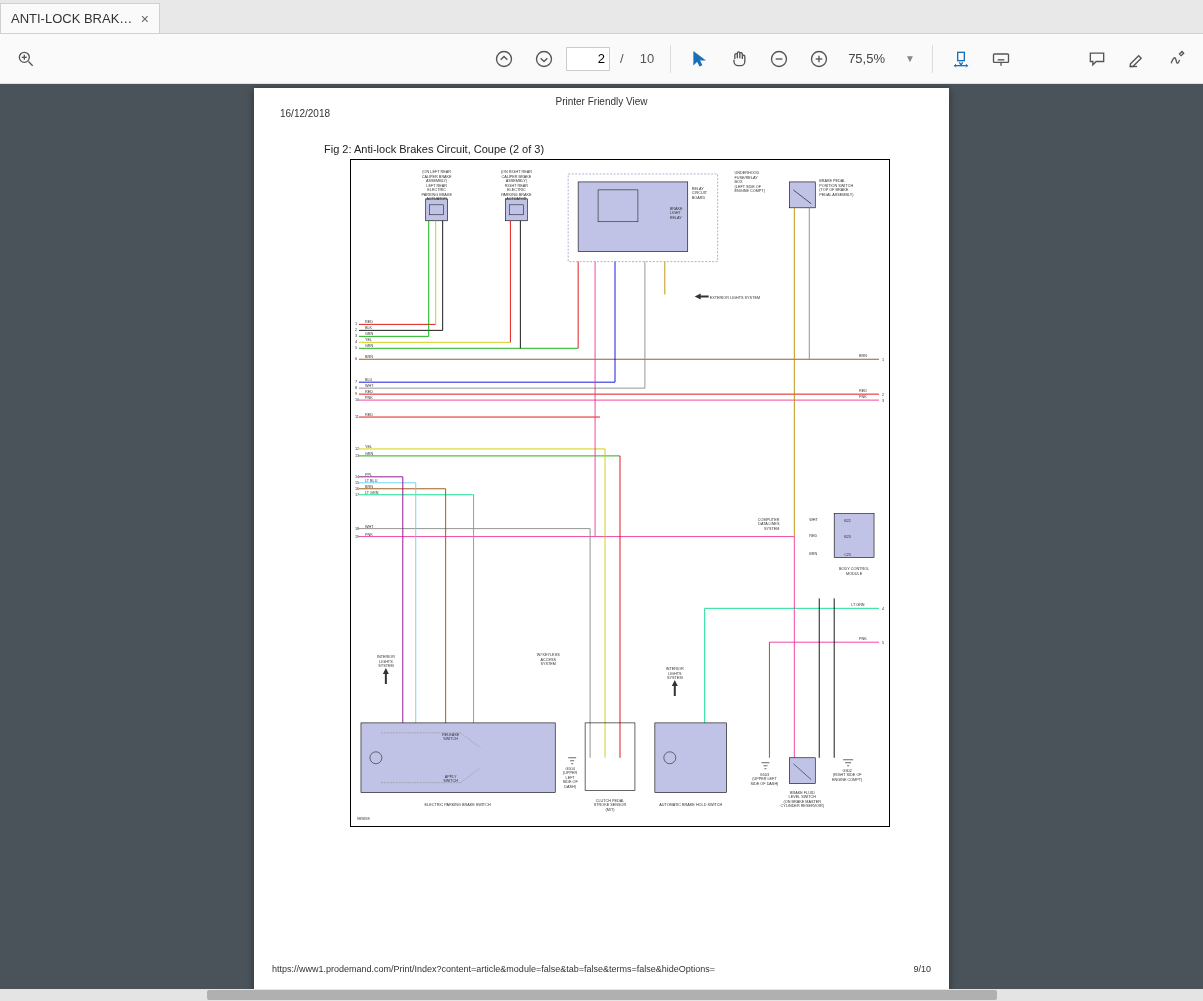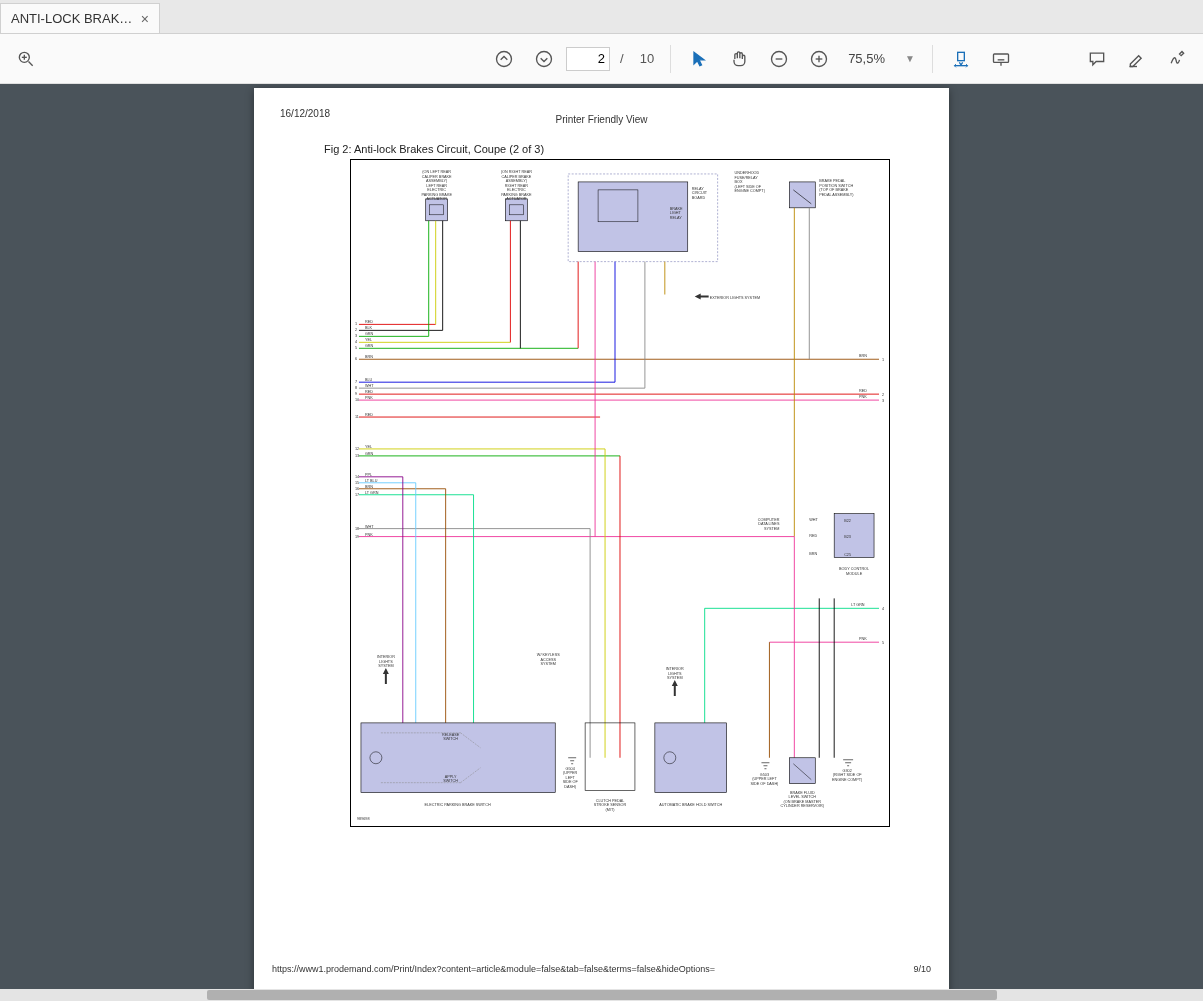--- a/index.html
+++ b/index.html
@@ -20,21 +20,21 @@
   .tb-sep { width: 1px; height: 28px; background: #ddd; margin: 0 6px; }
   .page-input { width: 44px; height: 24px; text-align: right; border: 1px solid #ccc; font-size: 13px; padding: 0 4px; }
   .page-total { font-size: 13px; color: #555; padding: 0 6px; }
   .zoom-select { display: flex; align-items: center; gap: 20px; border: 1px solid transparent; padding: 2px 6px; font-size: 13px; color: #444; }
   .zoom-select .chev { font-size: 10px; color: #888; }
 
   
   .workspace { position: absolute; top: 84px; bottom: 0; left: 0; right: 0; background: #4a535a; overflow: auto; }
   .page { width: 695px; margin: 4px auto; background: #fff; box-shadow: 0 2px 8px rgba(0,0,0,.4); padding: 20px 26px 18px; position: relative; min-height: 906px; }
   .page-date { font-size: 10px; color: #333; }
-  .page-head-view { font-size: 10px; color: #333; position: absolute; top: 26px; left: 50%; transform: translateX(-50%); text-align: center; }
+  .page-head-view { font-size: 10px; color: #333; position: absolute; top: 8px; left: 50%; transform: translateX(-50%); text-align: center; }
   .fig-title { font-size: 11px; margin: 24px 0 4px 44px; color: #222; }
 
   
   .diagram-wrap { border: 1px solid #000; width: 540px; height: 668px; margin-left: 70px; position: relative; background: #fff; overflow: hidden; }
   .diag-svg { position: absolute; inset: 0; }
 
   .footer-line { position: absolute; bottom: 20px; left: 18px; right: 18px; display: flex; justify-content: space-between; font-size: 9px; color: #333; }
 
   .bottom-scrollbar { position:absolute; bottom:0; left:0; right:0; height:12px; background:#e4e4e4; display:flex; align-items:center; }
   .bottom-scrollbar .thumb { height:10px; background:#b0b0b0; border-radius:2px; margin-left:207px; width:790px; }

